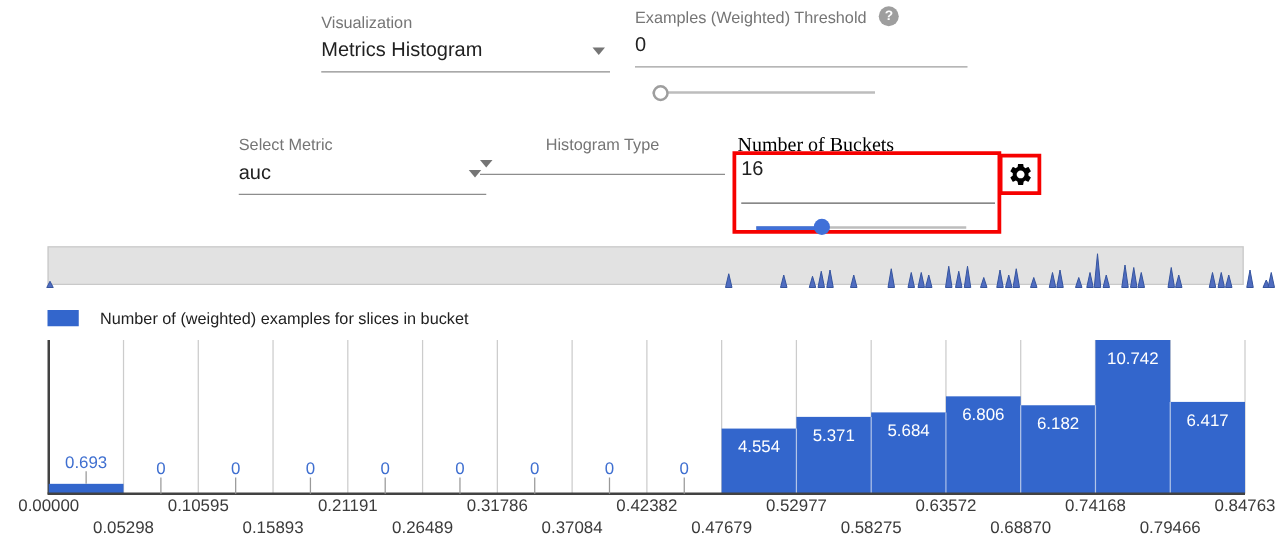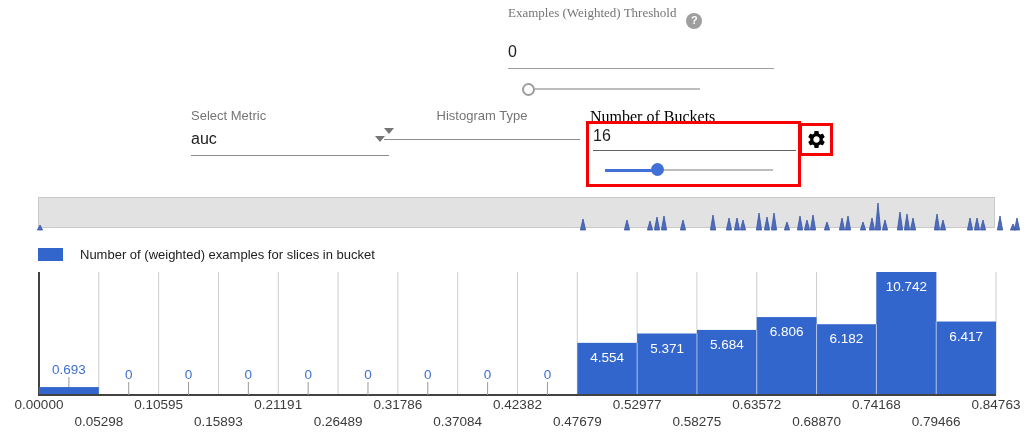--- a/index.html
+++ b/index.html
@@ -36,24 +36,31 @@
   
   .chart-svg{position:absolute;left:0;top:270px;width:1024px;height:162px;}
   .chart-svg text.val{font-size:13.5px;}
   .chart-svg text.axis{font-size:13.5px;}
 </style>
 </head>
 <body>
 
 <div class="app">
 
+  <div class="field" style="left:257px;top:10px;width:231px;">
+    <span class="flabel">Visualization</span>
+    <div class="vrow">
+      <span class="fvalue">Metrics Histogram</span>
+      <span class="dd-arrow"></span>
+    </div>
+  </div>
 
   <div class="field" style="left:508px;top:5px;width:266px;">
     <div class="label-row" style="margin-bottom:5px;">
-      <span class="flabel" style="margin-bottom:15px;font-family:Liberation Serif, serif;">Examples (Weighted) Threshold</span>
+      <span class="flabel" style="margin-bottom:0;">Examples (Weighted) Threshold</span>
       <span class="help-icon">?</span>
     </div>
     <div class="vrow" style="border-bottom-color:#9e9e9e;">
       <span class="fvalue">0</span>
     </div>
     <div class="slider" style="margin-top:13px;margin-left:14px;width:178px;">
       <div class="track"></div>
       <div class="thumb-hollow"></div>
     </div>
   </div>
@@ -69,21 +76,21 @@
   <div class="field" style="left:384px;top:108px;width:196px;text-align:center;">
     <span class="flabel">Histogram Type</span>
     <div class="vrow">
       <span class="dd-arrow"></span>
     </div>
   </div>
 
   <span class="flabel" style="position:absolute;left:590px;top:108px;font-family:Liberation Serif, serif;">Number of Buckets</span>
 
   <div class="red-box" style="left:586px;top:121px;width:209px;height:60px;">
-    <div class="vrow" style="margin:1px 2px 0 4px;border-bottom-color:#616161;padding-bottom:3px;">
+    <div class="vrow" style="margin:1px 2px 0 4px;border-bottom-color:#616161;padding-bottom:15px;">
       <span class="fvalue">16</span>
     </div>
     <div class="slider" style="margin-top:12px;margin-left:16px;width:168px;">
       <div class="track"></div>
       <div class="fill" style="width:52px;"></div>
       <div class="thumb-filled" style="left:46px;"></div>
     </div>
   </div>
 
   <div class="red-box gear-box" style="left:799px;top:123px;width:28px;height:27px;">

